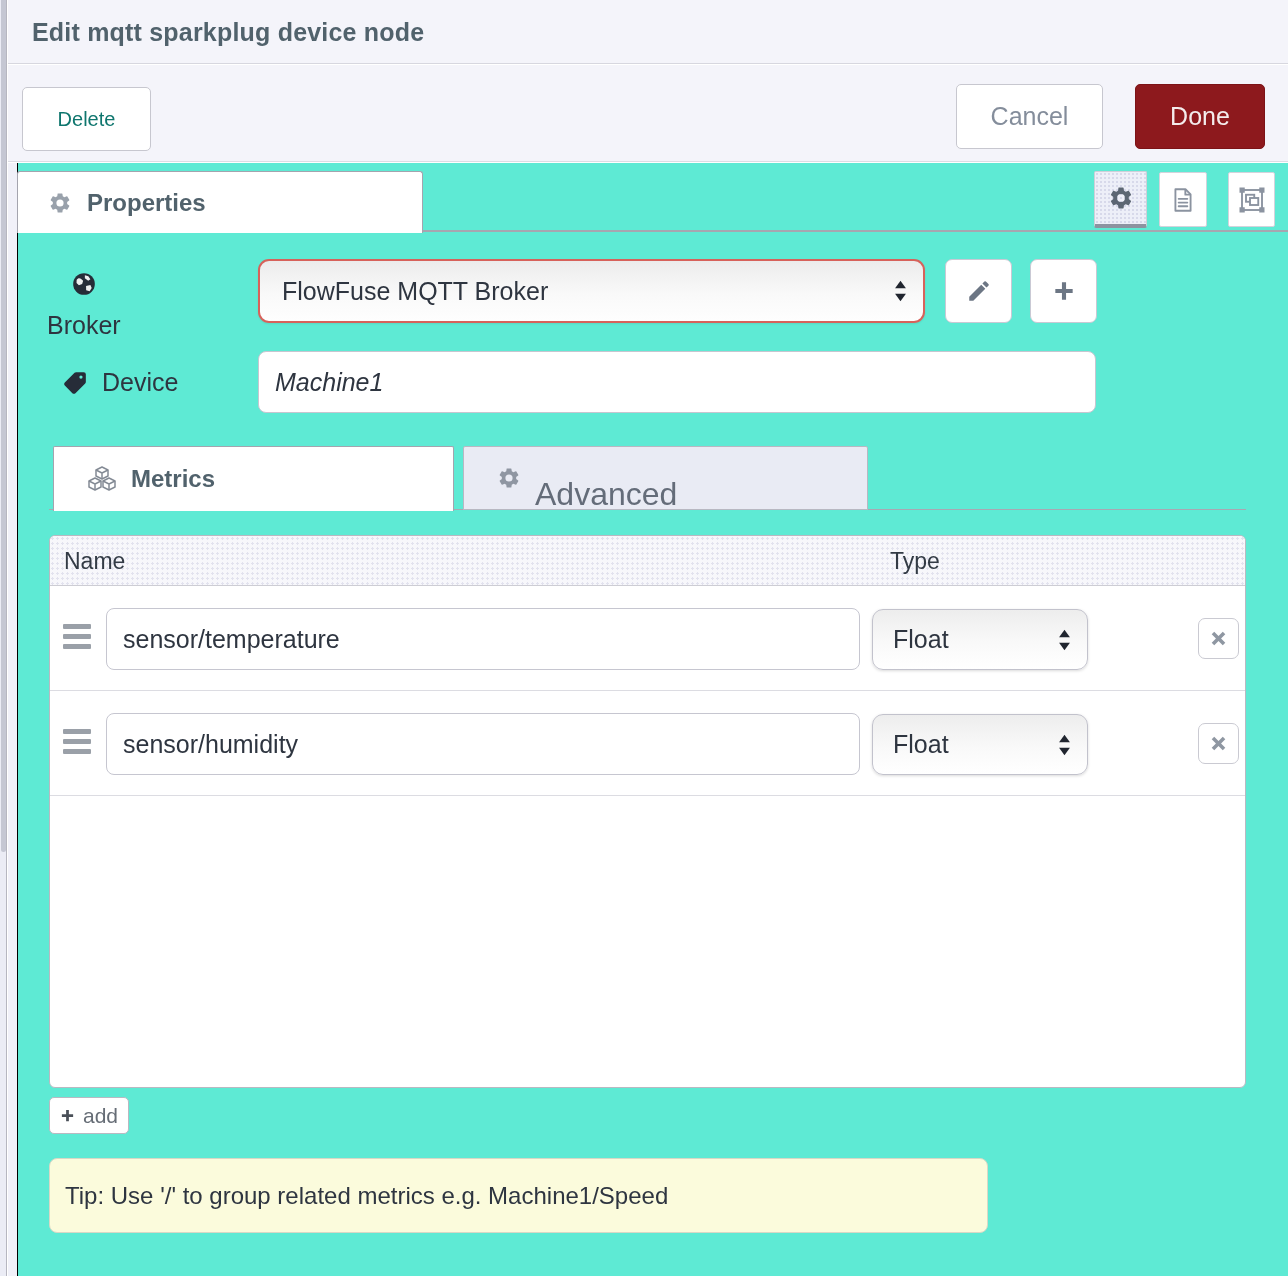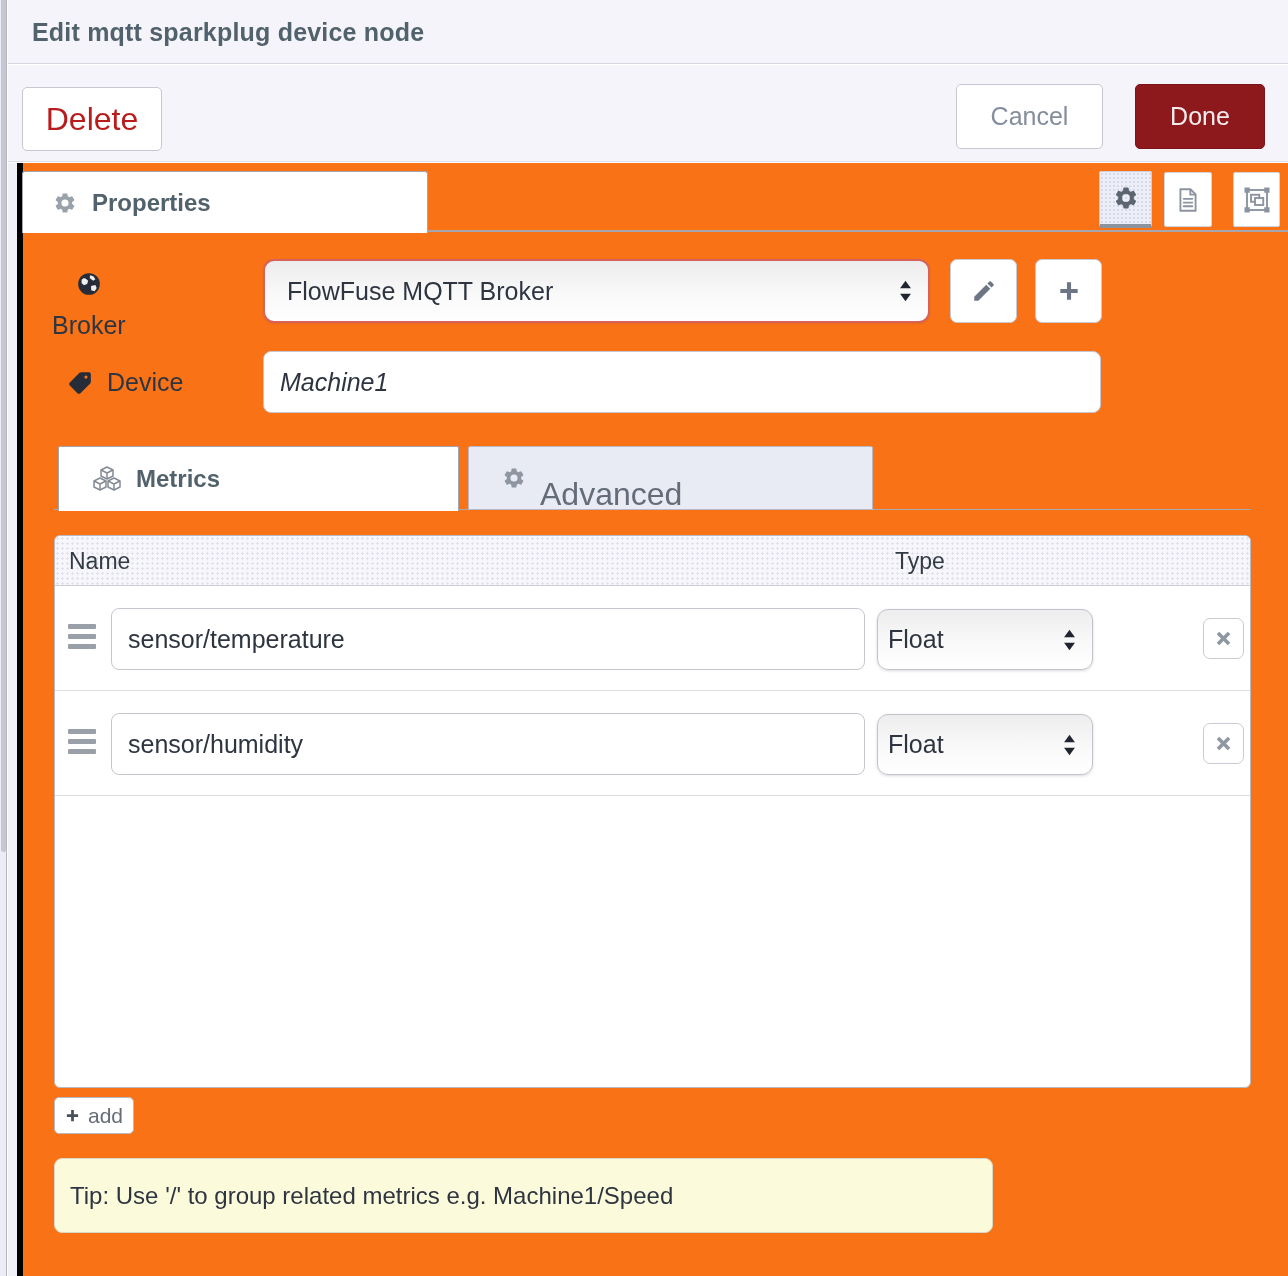--- a/index.html
+++ b/index.html
@@ -12,27 +12,27 @@
   .scroll-thumb { position:absolute; left:1px; top:0; width:5px; height:852px; background:#c5c7d3; border-radius:0 0 3px 3px; }
 
   
   .tray { position:absolute; left:6px; top:0; width:1282px; height:1276px; background:#fff; border-left:1px solid #b6b6c0; }
 
   .tray-header { position:absolute; left:1px; top:0; right:0; height:64px; background:#f4f4fa; border-bottom:1px solid #d7d7df; }
   .tray-title { position:absolute; left:24px; top:18px; font-size:25px; font-weight:bold; color:#51626c; letter-spacing:.2px;text-align:right; }
 
   .tray-toolbar { position:absolute; left:1px; top:65px; right:0; height:97px; background:#f4f4fa; border-bottom:1px solid #dcdce4; }
   .btn { font-family:"Liberation Sans", sans-serif; cursor:pointer; }
-  .btn-delete { position:absolute; left:14px; top:22px; width:140px; height:64px; background:#fff; border:1px solid #c7c7cf; border-radius:5px; font-size:32px; color:#b91c1c; }
+  .btn-delete { position:absolute; left:14px; top:22px; width:129px; height:64px; background:#fff; border:1px solid #c7c7cf; border-radius:5px; font-size:20px; color:#0f766e; }
   .btn-cancel { position:absolute; left:948px; top:19px; width:147px; height:65px; background:#fff; border:1px solid #c7c7cf; border-radius:5px; font-size:25px; color:#848d9b; }
   .btn-done { position:absolute; left:1127px; top:19px; width:130px; height:65px; background:#8d191d; border:1px solid #7c1317; border-radius:5px; font-size:25px; color:#f4ecec; }
 
   
   .content-gutter { position:absolute; left:1px; top:163px; width:10px; bottom:0; background:#f1f1f9; }
-  .panel { position:absolute; left:10px; top:163px; right:0; bottom:0; background:#f97316; border-left:6px solid #000000; }
+  .panel { position:absolute; left:10px; top:163px; right:0; bottom:0; background:#5eead4; border-left:1px solid #000000; }
 
   
   .tabrow-line { position:absolute; left:404px; right:0; top:67px; height:2px; background:#a6a6b0; }
   .tab-properties { position:absolute; left:-1px; top:8px; width:406px; height:62px; background:#fff;
     border:1px solid #a4a4ae; border-bottom:none; border-radius:3px 3px 0 0; z-index:2;
     display:flex; align-items:center; gap:15px; padding-left:30px; }
   .tab-properties .label { font-size:24px; font-weight:bold; color:#51626c; }
   .icon-gear-gray { color:#99a1ab; }
   .edit-tab-btn { position:absolute; top:9px; height:55px; background:#fff; border:1px solid #d3d3dc; border-radius:2px;
     display:flex; align-items:center; justify-content:center; cursor:pointer; color:#8b93a0; }
@@ -73,21 +73,21 @@
   .list-header { position:relative; height:50px; border-bottom:1px solid #cdcdd4;
     background-color:#f7f7fb; background-image:radial-gradient(#e2e2ee 1px, transparent 1.2px); background-size:5px 5px; }
   .list-header .col-name { position:absolute; left:14px; top:12px; font-size:23px; color:#333b45; }
   .list-header .col-type { position:absolute; left:840px; top:12px; font-size:23px; color:#333b45; }
   .metric-row { position:relative; height:105px; border-bottom:1px solid #dcdce2; background:#fff; }
   .drag-handle { position:absolute; left:13px; top:38px; width:28px; cursor:grab; }
   .drag-handle .bar { height:5px; background:#9aa0a8; border-radius:1px; margin-bottom:5px; }
   .metric-name { position:absolute; left:56px; top:22px; width:754px; height:62px; }
   .type-select { position:absolute; left:822px; top:23px; width:216px; height:61px;
     border:1px solid #c2c2cc; border-radius:11px; background:linear-gradient(180deg,#ededed 0%,#f9f9f9 55%,#fff 100%);
-    box-shadow:0 1px 3px rgba(0,0,0,.15); display:flex; align-items:center; padding-left:10px; cursor:pointer; }
+    box-shadow:0 1px 3px rgba(0,0,0,.15); display:flex; align-items:center; padding-left:20px; cursor:pointer; }
   .type-select .val { font-size:25px; color:#2e3540; }
   .btn-remove { position:absolute; left:1148px; top:32px; width:41px; height:41px; background:#fff;
     border:1px solid #cacad2; border-radius:7px; color:#8f97a2; display:flex; align-items:center; justify-content:center; cursor:pointer; }
 
   .btn-add-row { position:absolute; left:31px; top:934px; width:80px; height:37px; background:#fff; border:1px solid #b9b9c2; border-radius:5px;
     display:flex; align-items:center; justify-content:center; gap:8px; color:#4a5058; cursor:pointer; }
   .btn-add-row .label { font-size:21px; color:#666d76; }
 
   .tip-box { position:absolute; left:31px; top:995px; width:939px; height:75px; background:#fbfbdc; border:1px solid #d8d8c6; border-radius:8px;
     display:flex; align-items:center; padding-left:15px; }

